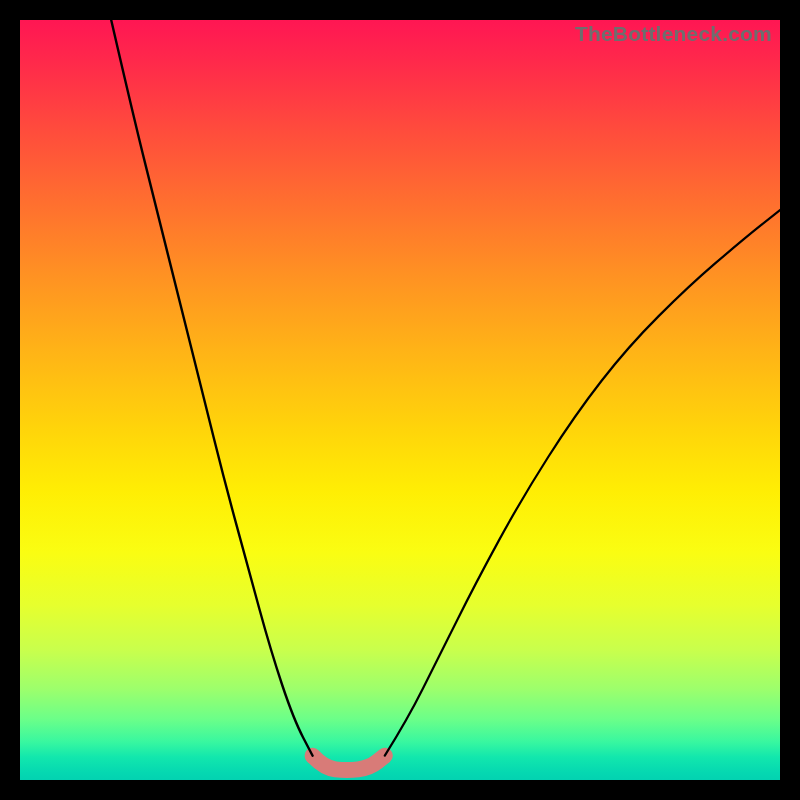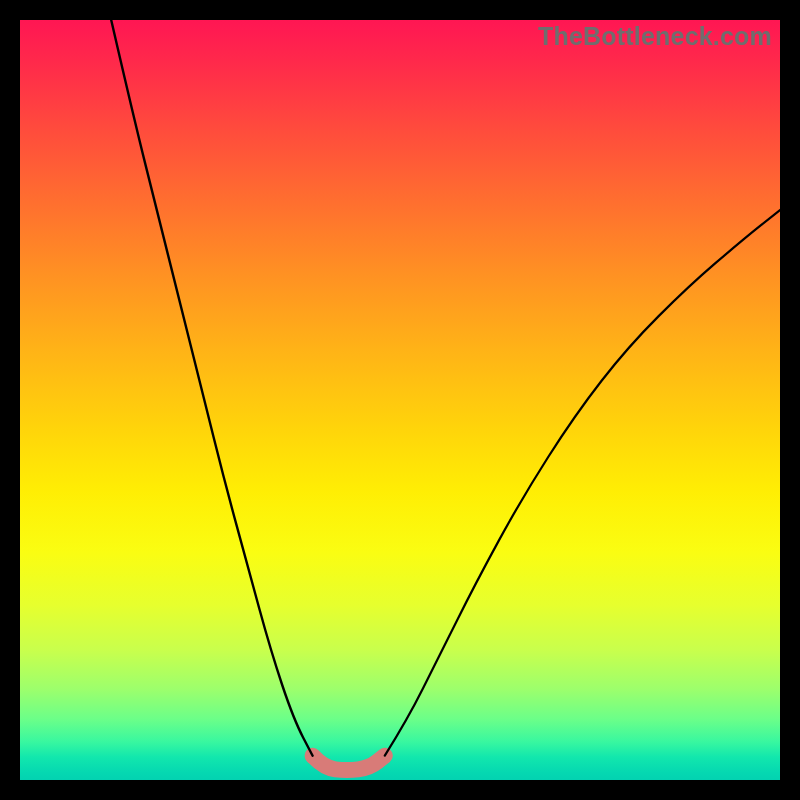--- a/index.html
+++ b/index.html
@@ -52,21 +52,21 @@
     left: 0; top: 0;
     width: 760px;
     height: 760px;
     pointer-events: none;
   }
   .watermark {
     position: absolute;
     top: 2px;
     right: 8px;
     color: #6e6e6e;
-    font-size: 25px;
+    font-size: 21px;
     font-weight: 600;
     letter-spacing: 0.2px;
     user-select: none;
   }
 </style>
 </head>
 <body>
 
 <div class="frame">
   <div class="plot-area"></div>

